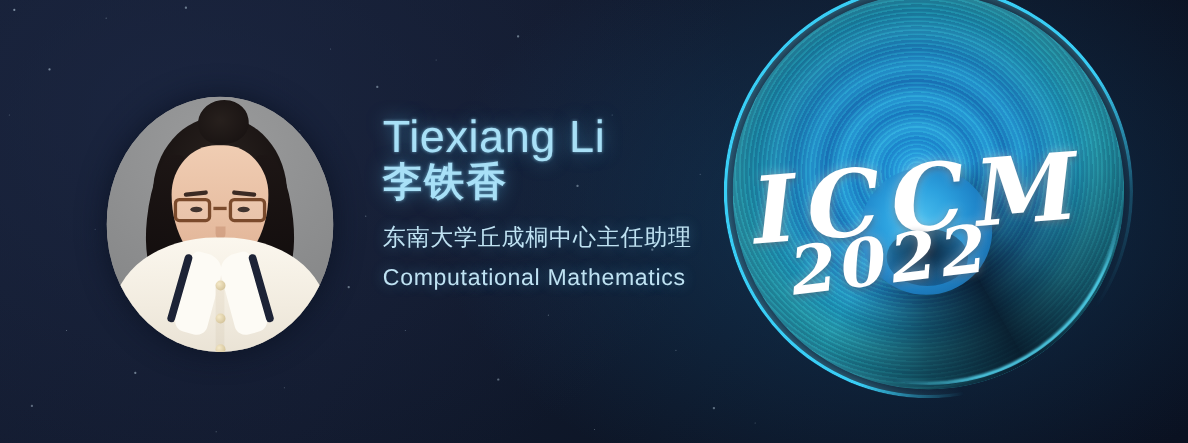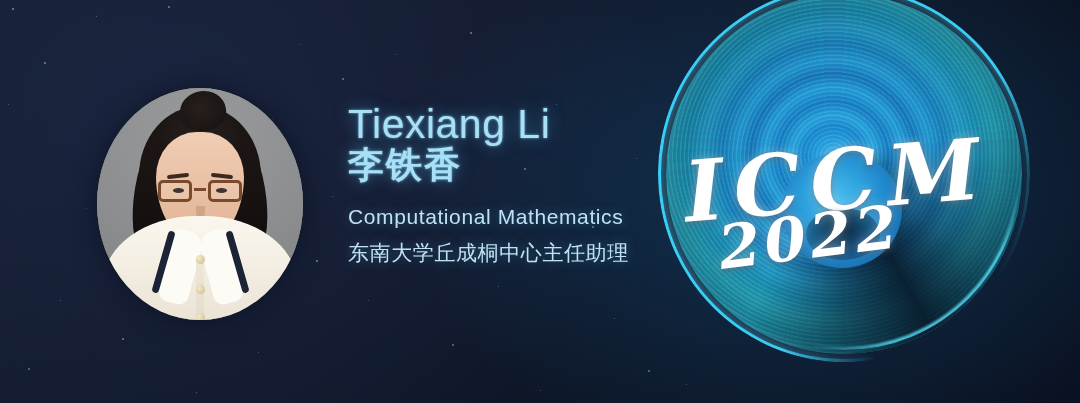--- a/index.html
+++ b/index.html
@@ -266,22 +266,22 @@
       <div class="ph-btn" style="bottom:56px"></div>
       <div class="ph-btn" style="bottom:26px"></div>
       <div class="ph-btn" style="bottom:-2px"></div>
     </div>
   </div>
 
   <div id="text-block">
     <div class="name-en">Tiexiang Li</div>
     <div class="name-cn">李铁香</div>
     <div class="detail">
+      <div>东南大学丘成桐中心主任助理</div>
       <div>Computational Mathematics</div>
-      <div>东南大学丘成桐中心主任助理</div>
     </div>
   </div>
 
   <div id="logo">
     <div id="logo-core">
       <div id="logo-rings"></div>
       <div id="logo-shadow"></div>
       <div id="logo-eye"></div>
       <div id="logo-eye-dark"></div>
     </div>

